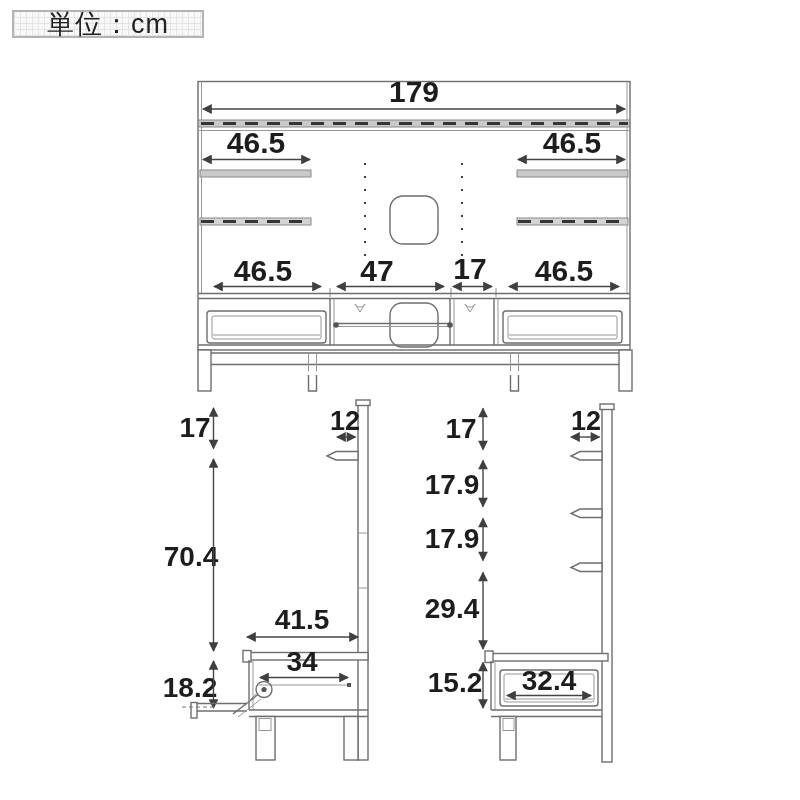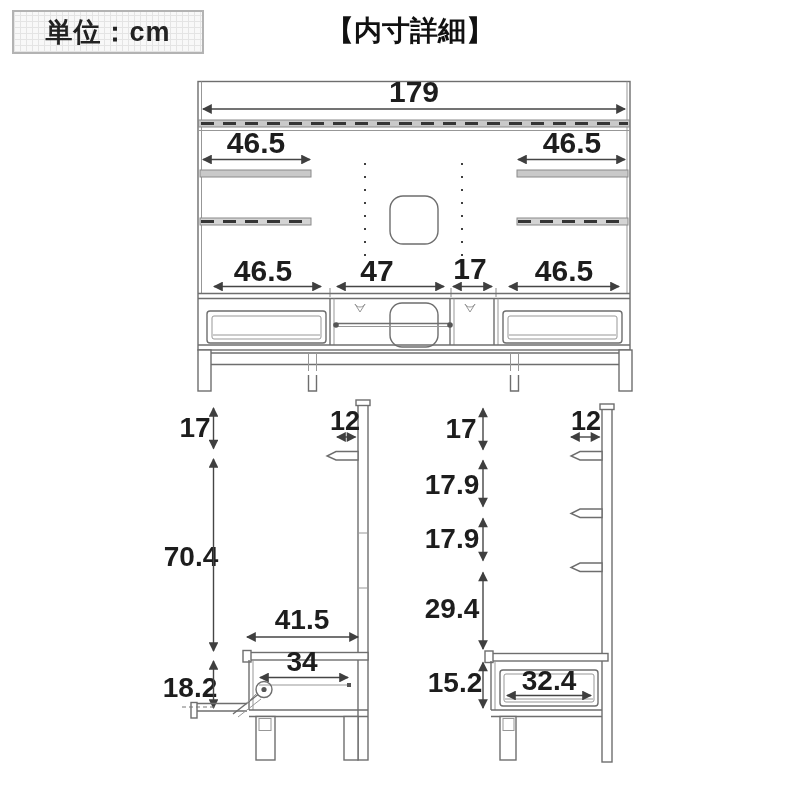--- a/index.html
+++ b/index.html
@@ -1,24 +1,24 @@
 <!DOCTYPE html>
 <html><head>
 <meta charset="utf-8">
 <style>
   html,body{margin:0;padding:0;background:#fff;}
   .page{position:relative;width:800px;height:800px;background:#fff;overflow:hidden;
         font-family:"Liberation Sans",sans-serif;}
-  .unit-box{position:absolute;left:12px;top:10px;width:192px;height:44px;
+  .unit-box{position:absolute;left:12px;top:10px;width:192px;height:28px;
     border:2px solid #b3b3b3;box-sizing:border-box;
     background-color:#f8f8f8;
     background-image:repeating-linear-gradient(0deg,#e4e4e4 0 1px,transparent 1px 6px),
                      repeating-linear-gradient(90deg,#e4e4e4 0 1px,transparent 1px 6px);
     display:flex;align-items:center;justify-content:center;
-    font-size:27px;font-weight:700;color:#222;letter-spacing:1px;}
+    font-size:27px;font-weight:400;color:#222;letter-spacing:1px;}
   .main-title{position:absolute;left:300px;top:12px;width:220px;text-align:center;
     font-size:28px;font-weight:700;color:#111;}
   .footer-note{position:absolute;left:8px;top:768px;font-size:19px;font-weight:700;color:#111;}
   svg{position:absolute;left:0;top:0;}
   .ln{stroke:#6e6e6e;stroke-width:1.4;fill:none;}
   .ln2{stroke:#979797;stroke-width:1;fill:none;}
   .fw{fill:#ffffff;}
   .dim{stroke:#454545;stroke-width:1.4;fill:none;
        marker-start:url(#ah);marker-end:url(#ah);}
   .ext{stroke:#8a8a8a;stroke-width:1;}
@@ -31,21 +31,20 @@
   .t27{font-size:27px;font-weight:600;fill:#1d1d1d;text-anchor:middle;}
 </style>
 </head>
 <body>
 
 <div class="page">
 
   <div class="unit-box">
     <span>単位：cm</span>
   </div>
-  <div class="main-title">【内寸詳細】</div>
 
   <svg width="800" height="800" viewBox="0 0 800 800">
     <defs>
       <marker id="ah" viewBox="0 0 10 10" refX="9" refY="5" markerWidth="9" markerHeight="7" orient="auto-start-reverse">
         <path d="M0,0 L10,5 L0,10 z" fill="#3f3f3f"></path>
       </marker>
     </defs>
 
     <g>
       <rect class="ln fw" x="198" y="81.5" width="432" height="268.5"></rect>

